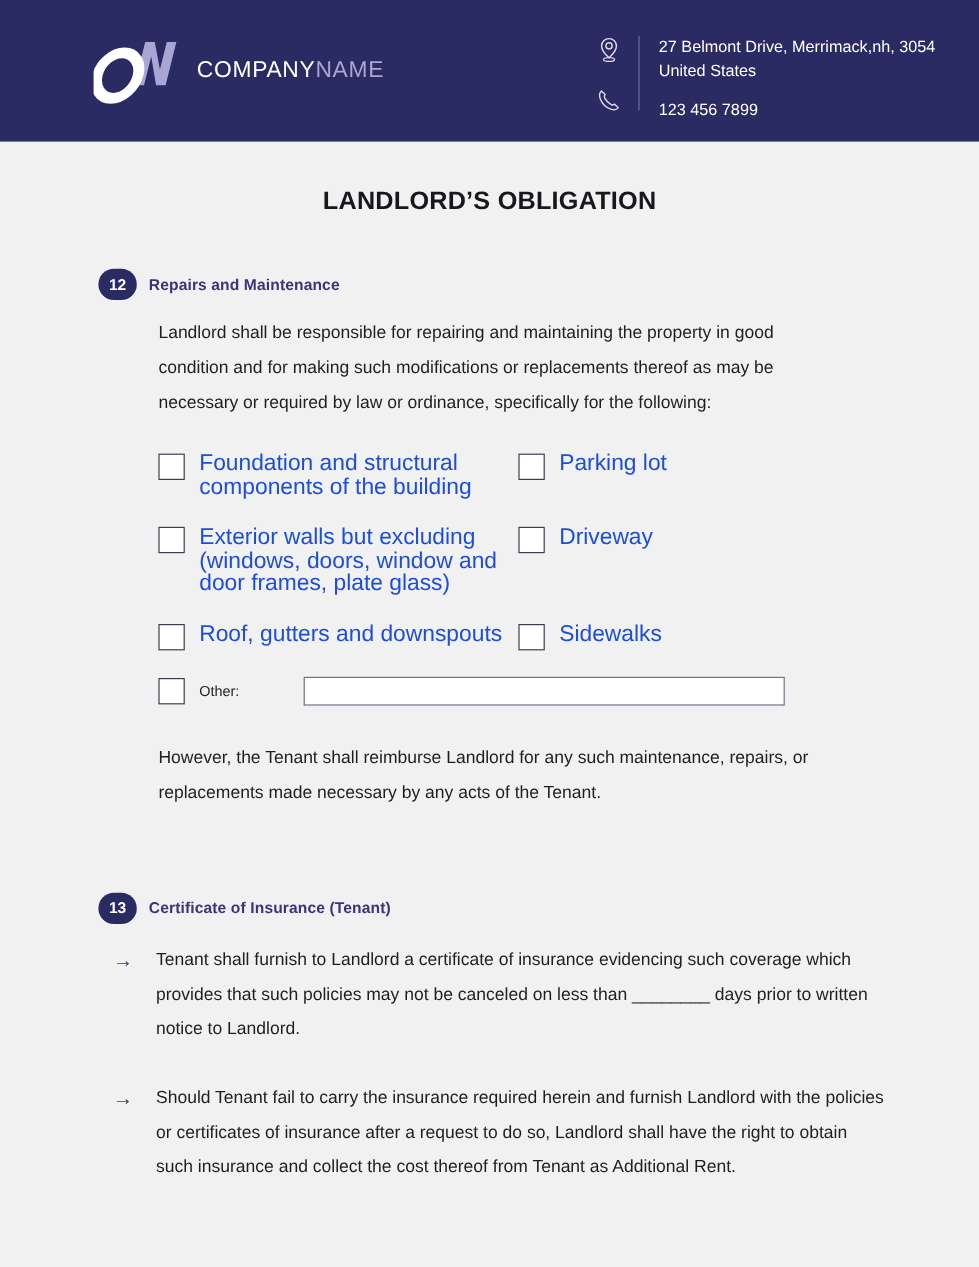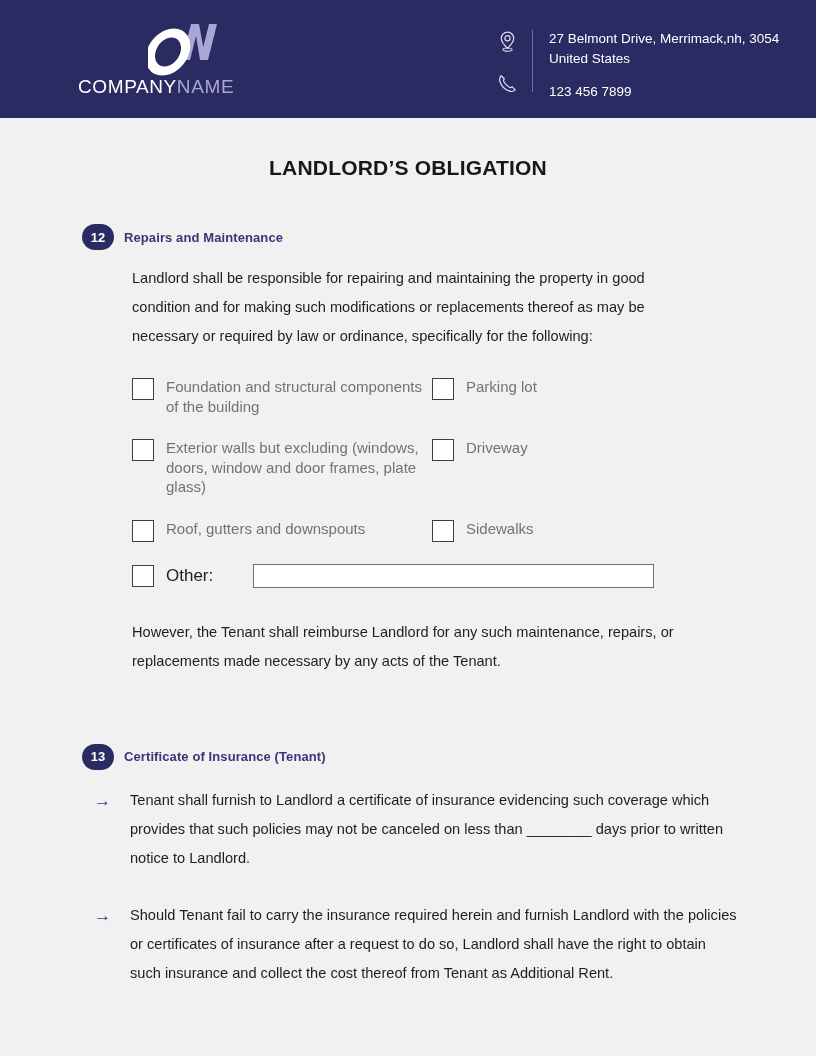--- a/index.html
+++ b/index.html
@@ -26,22 +26,21 @@
   }
   .header-inner {
     display: flex;
     align-items: center;
     height: 118px;
     padding: 0 0 0 78px;
     box-sizing: border-box;
   }
   .logo-block {
     display: flex;
-    align-items: flex-end;
-    flex-direction: column;
+    align-items: center;
   }
   .logo-mark {
     width: 72px;
     height: 56px;
     position: relative;
     margin-right: 14px;
     flex: 0 0 auto;
   }
   .logo-mark svg { display: block; }
   .logo-text {
@@ -165,32 +164,32 @@
     width: 22px;
     height: 22px;
     border: 1.4px solid #3c3c50;
     background: #ffffff;
     flex: 0 0 auto;
     margin-right: 12px;
     margin-top: 1px;
     box-sizing: border-box;
   }
   .chk-label {
-    font-size: 15px;
+    font-size: 19px;
     line-height: 19.5px;
-    color: #737373;
+    color: #1d4ed8;
   }
 
   .other-row {
     display: flex;
     align-items: center;
     margin-top: 10px;
   }
   .other-label {
-    font-size: 17px;
+    font-size: 12px;
     color: #1e1e22;
     width: 62px;
     flex: 0 0 62px;
   }
   .other-input {
     width: 401px;
     height: 24px;
     border: 1.3px solid #6e6e86;
     background: #ffffff;
     box-sizing: border-box;

